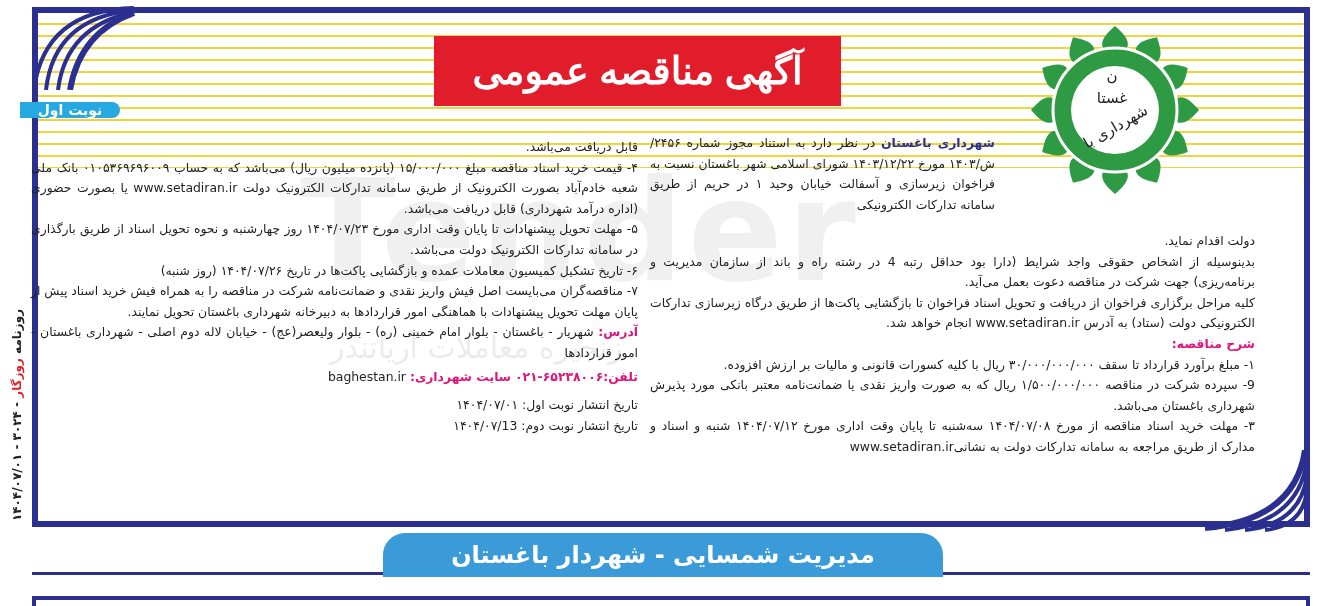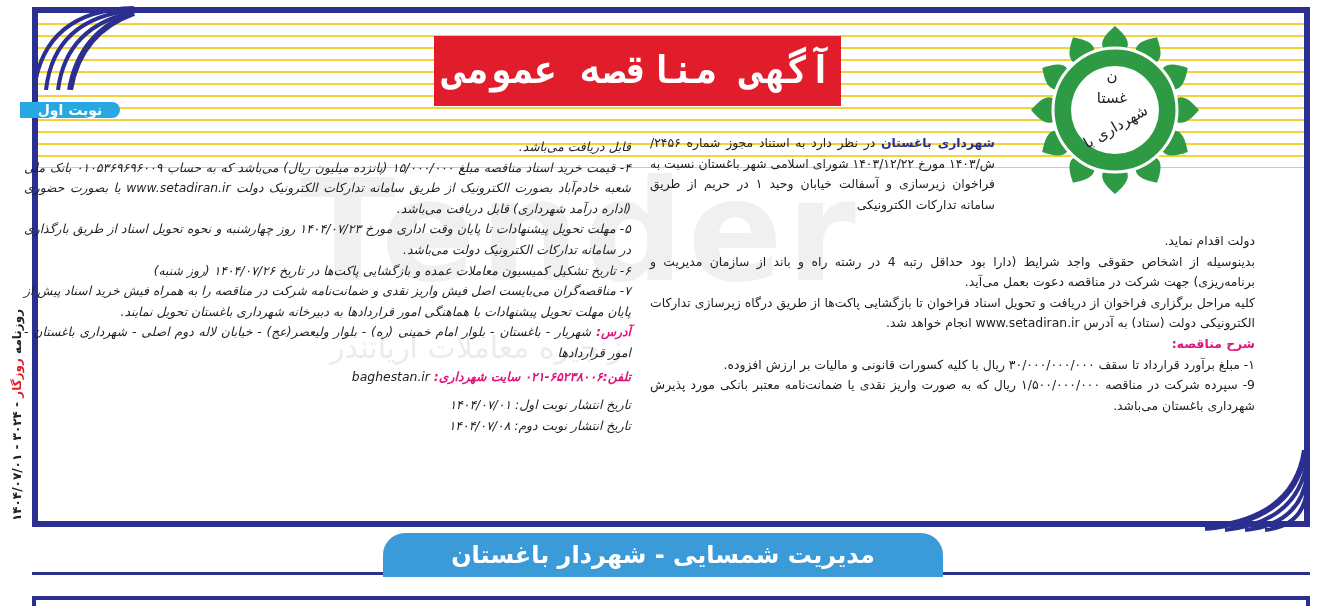--- a/index.html
+++ b/index.html
@@ -22,40 +22,40 @@
   }
   .stripes {
     position:absolute; left:0; top:0; right:0; height:155px;
     background:repeating-linear-gradient(to bottom,
       #ffffff 0px, #ffffff 10px, #f2d33a 10px, #f2d33a 12px);
   }
   .title-box {
     position:absolute; left:434px; top:36px; width:407px; height:70px;
     background:#e21d2b; color:#fff;
     display:flex; align-items:center; justify-content:center;
-    font-family:Liberation Mono, monospace; font-weight:bold;
+    font-family:Liberation Sans, sans-serif; font-weight:bold;
     font-size:38px; direction:rtl;
   }
   .round-badge {
     position:absolute; left:20px; top:102px; height:16px; width:100px;
     background:#27a8e0; color:#fff; border-radius:0 14px 14px 0;
     font-weight:bold; font-size:14px; direction:rtl;
     display:flex; align-items:center; justify-content:center;
   }
   .logo {
     position:absolute; left:1030px; top:25px; width:170px; height:170px;
   }
   .col {
     position:absolute; direction:rtl; text-align:justify;
     font-size:12.4px; line-height:20.6px; color:#1e1e1e;
   }
   .col p { margin:0; }
   .col-right-top { left:650px; top:133px; width:345px; }
   .col-right { left:650px; top:231px; width:605px; }
-  .col-left { left:24px; top:137px; width:607px;font-style:italic; }
+  .col-left { left:31px; top:137px; width:607px; }
   .brand { color:#2b2f8f; font-weight:bold;margin-top:15px; }
   .pink { color:#e0137a; font-weight:bold; }
   .heading { color:#e0137a; font-weight:bold; }
   .ltr { direction:ltr; unicode-bidi:embed; }
   .side-label {
     position:absolute; left:2px; top:300px; width:30px; height:230px;
     display:flex; align-items:center; justify-content:center;
   }
   .side-label-inner {
     transform:rotate(-90deg); white-space:nowrap; direction:rtl;
@@ -145,32 +145,33 @@
   <p><span class="brand">شهرداری باغستان</span><span> در نظر دارد به استناد مجوز شماره ۲۴۵۶/ش/۱۴۰۳ مورخ ۱۴۰۳/۱۲/۲۲ شورای اسلامی شهر باغستان نسبت به فراخوان زیرسازی و آسفالت خیابان وحید ۱ در حریم از طریق سامانه تدارکات الکترونیکی</span></p>
 </div>
 
 <div class="col col-right">
   <p>دولت اقدام نماید.</p>
   <p>بدینوسیله از اشخاص حقوقی واجد شرایط (دارا بود حداقل رتبه 4 در رشته راه و باند از سازمان مدیریت و برنامه‌ریزی) جهت شرکت در مناقصه دعوت بعمل می‌آید.</p>
   <p><span>کلیه مراحل برگزاری فراخوان از دریافت و تحویل اسناد فراخوان تا بازگشایی پاکت‌ها از طریق درگاه زیرسازی تدارکات الکترونیکی دولت (ستاد) به آدرس </span><span class="ltr">www.setadiran.ir</span><span> انجام خواهد شد.</span></p>
   <p class="heading">شرح مناقصه:</p>
   <p>۱- مبلغ برآورد قرارداد تا سقف ۳۰/۰۰۰/۰۰۰/۰۰۰ ریال با کلیه کسورات قانونی و مالیات بر ارزش افزوده.</p>
   <p>9- سپرده شرکت در مناقصه ۱/۵۰۰/۰۰۰/۰۰۰ ریال که به صورت واریز نقدی یا ضمانت‌نامه معتبر بانکی مورد پذیرش شهرداری باغستان می‌باشد.</p>
+  <p><span>۳- مهلت خرید اسناد مناقصه از مورخ ۱۴۰۴/۰۷/۰۸ سه‌شنبه تا پایان وقت اداری مورخ ۱۴۰۴/۰۷/۱۲ شنبه و اسناد و مدارک از طریق مراجعه به سامانه تدارکات دولت به نشانی</span><span class="ltr">www.setadiran.ir</span></p>
 </div>
 
 <div class="col col-left">
   <p>قابل دریافت می‌باشد.</p>
   <p><span>۴- قیمت خرید اسناد مناقصه مبلغ ۱۵/۰۰۰/۰۰۰ (پانزده میلیون ریال) می‌باشد که به حساب ۰۱۰۵۳۶۹۶۹۶۰۰۹ بانک ملی شعبه خادم‌آباد بصورت الکترونیک از طریق سامانه تدارکات الکترونیک دولت </span><span class="ltr">www.setadiran.ir</span><span> یا بصورت حضوری (اداره درآمد شهرداری) قابل دریافت می‌باشد.</span></p>
   <p>۵- مهلت تحویل پیشنهادات تا پایان وقت اداری مورخ ۱۴۰۴/۰۷/۲۳ روز چهارشنبه و نحوه تحویل اسناد از طریق بارگذاری در سامانه تدارکات الکترونیک دولت می‌باشد.</p>
   <p>۶- تاریخ تشکیل کمیسیون معاملات عمده و بازگشایی پاکت‌ها در تاریخ ۱۴۰۴/۰۷/۲۶ (روز شنبه)</p>
   <p>۷- مناقصه‌گران می‌بایست اصل فیش واریز نقدی و ضمانت‌نامه شرکت در مناقصه را به همراه فیش خرید اسناد پیش از پایان مهلت تحویل پیشنهادات با هماهنگی امور قراردادها به دبیرخانه شهرداری باغستان تحویل نمایند.</p>
   <p><span class="pink">آدرس:</span><span> شهریار - باغستان - بلوار امام خمینی (ره) - بلوار ولیعصر(عج) - خیابان لاله دوم اصلی - شهرداری باغستان - امور قراردادها</span></p>
   <p style="margin-top:3px;"><span class="pink">تلفن:</span><span class="pink ltr">۰۲۱-۶۵۲۳۸۰۰۶</span> <span class="pink">سایت شهرداری:</span> <span class="ltr">baghestan.ir</span></p>
   <p style="margin-top:8px; text-align:right;"><span>تاریخ انتشار نوبت اول:</span> <span>۱۴۰۴/۰۷/۰۱</span></p>
-  <p style="text-align:right;"><span>تاریخ انتشار نوبت دوم:</span> <span>۱۴۰۴/۰۷/۰۸</span></p>
+  <p style="text-align:right;"><span>تاریخ انتشار نوبت دوم:</span> <span>۱۴۰۴/۰۷/13</span></p>
 </div>
 
 <div class="side-label">
   <div class="side-label-inner">
     <span>روزنامه</span>
     <span class="red">روزگار</span>
     <span>-</span>
     <span>۳۰۲۴</span>
     <span>-</span>
     <span>۱۴۰۴/۰۷/۰۱</span>

